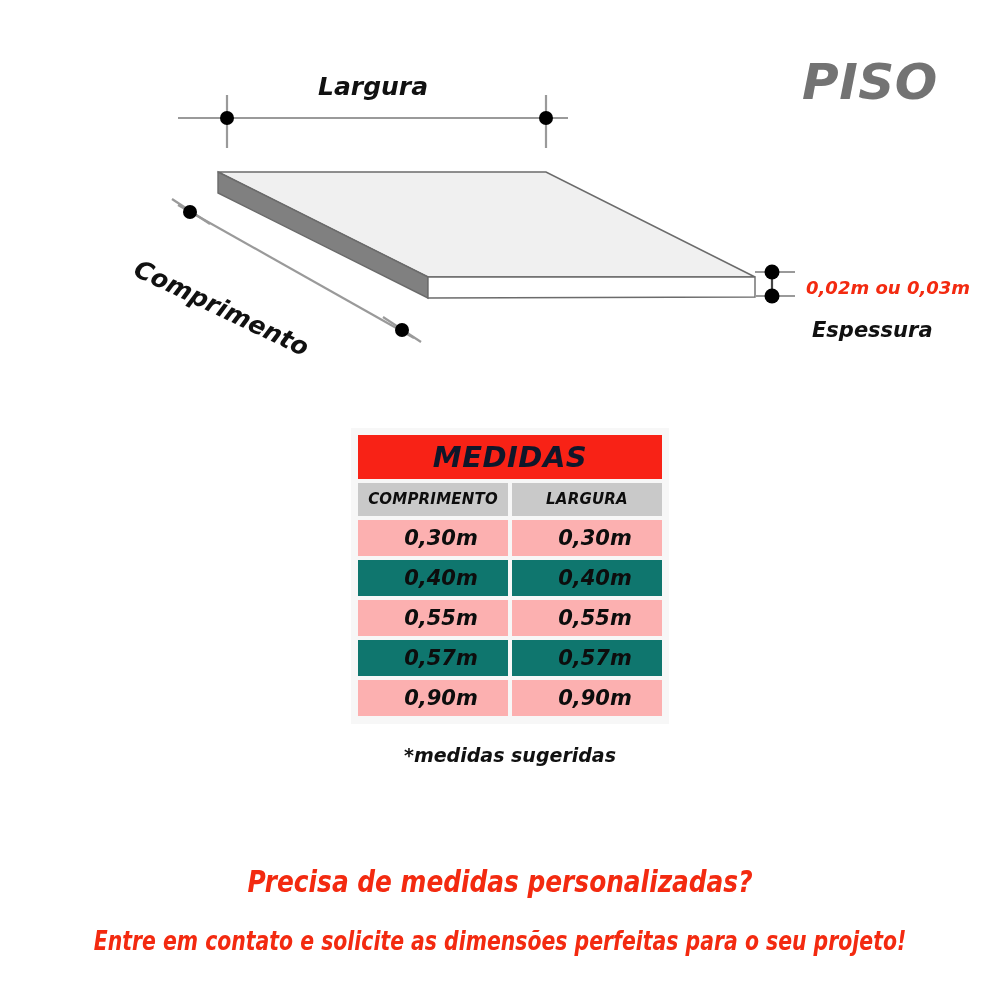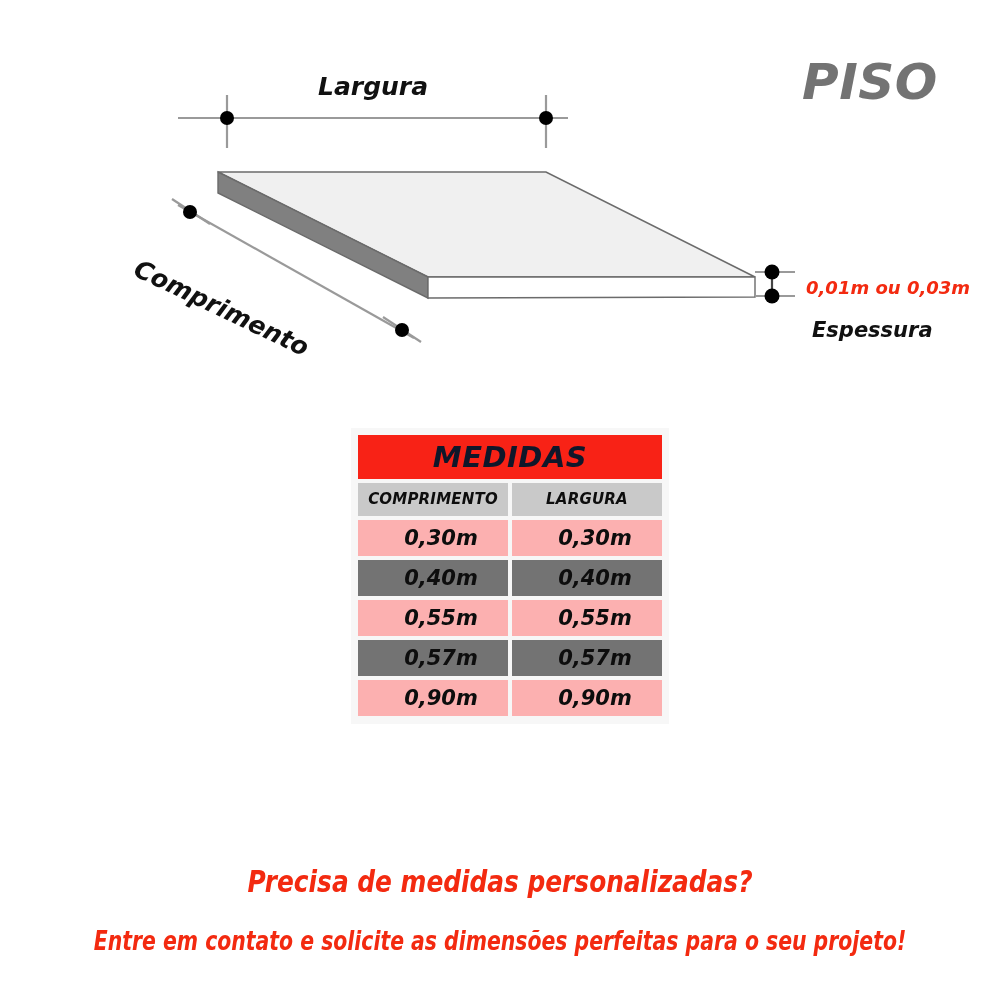--- a/index.html
+++ b/index.html
@@ -136,21 +136,21 @@
   }
 
   .data-row .table-cell {
     font-size: 21px;
     line-height: 36px;
     height: 36px;
     padding-left: 16px;
   }
 
   .data-row.odd .table-cell { background: #fcb0b0; }
-  .data-row.even .table-cell { background: #737373; }
+  .data-row.even .table-cell { background: #0f766e; }
 
   #table-footnote {
     position: absolute;
     left: 351px;
     top: 744px;
     width: 318px;
     text-align: center;
     font-family: "DejaVu Sans", sans-serif;
     font-size: 19px;
     font-weight: bold;
@@ -231,21 +231,21 @@
         <line x1="755" y1="296" x2="795" y2="296" stroke="#9a9a9a" stroke-width="2.2"></line>
         <circle cx="772" cy="272" r="7.5" fill="#000000"></circle>
         <circle cx="772" cy="296" r="7.5" fill="#000000"></circle>
       </g>
     </svg>
 
     <div class="dim-label" id="label-largura">Largura</div>
 
     <div class="dim-label" id="label-comprimento">Comprimento</div>
 
-    <div class="dim-label" id="label-espessura-value">0,01m ou 0,03m</div>
+    <div class="dim-label" id="label-espessura-value">0,02m ou 0,03m</div>
 
     <div class="dim-label" id="label-espessura">Espessura</div>
   </div>
 
   <div id="measures-table">
 
     <div id="table-title">MEDIDAS</div>
 
     <div class="table-row header-row">
       <div class="table-cell">COMPRIMENTO</div>
@@ -271,18 +271,19 @@
       <div class="table-cell">0,57m</div>
       <div class="table-cell">0,57m</div>
     </div>
 
     <div class="table-row data-row odd">
       <div class="table-cell">0,90m</div>
       <div class="table-cell">0,90m</div>
     </div>
   </div>
 
+  <div id="table-footnote">*medidas sugeridas</div>
 
   <div id="cta-headline">Precisa de medidas personalizadas?</div>
 
   <div id="cta-subline">Entre em contato e solicite as dimensões perfeitas para o seu projeto!</div>
 
 </div>
 
 </body></html>

